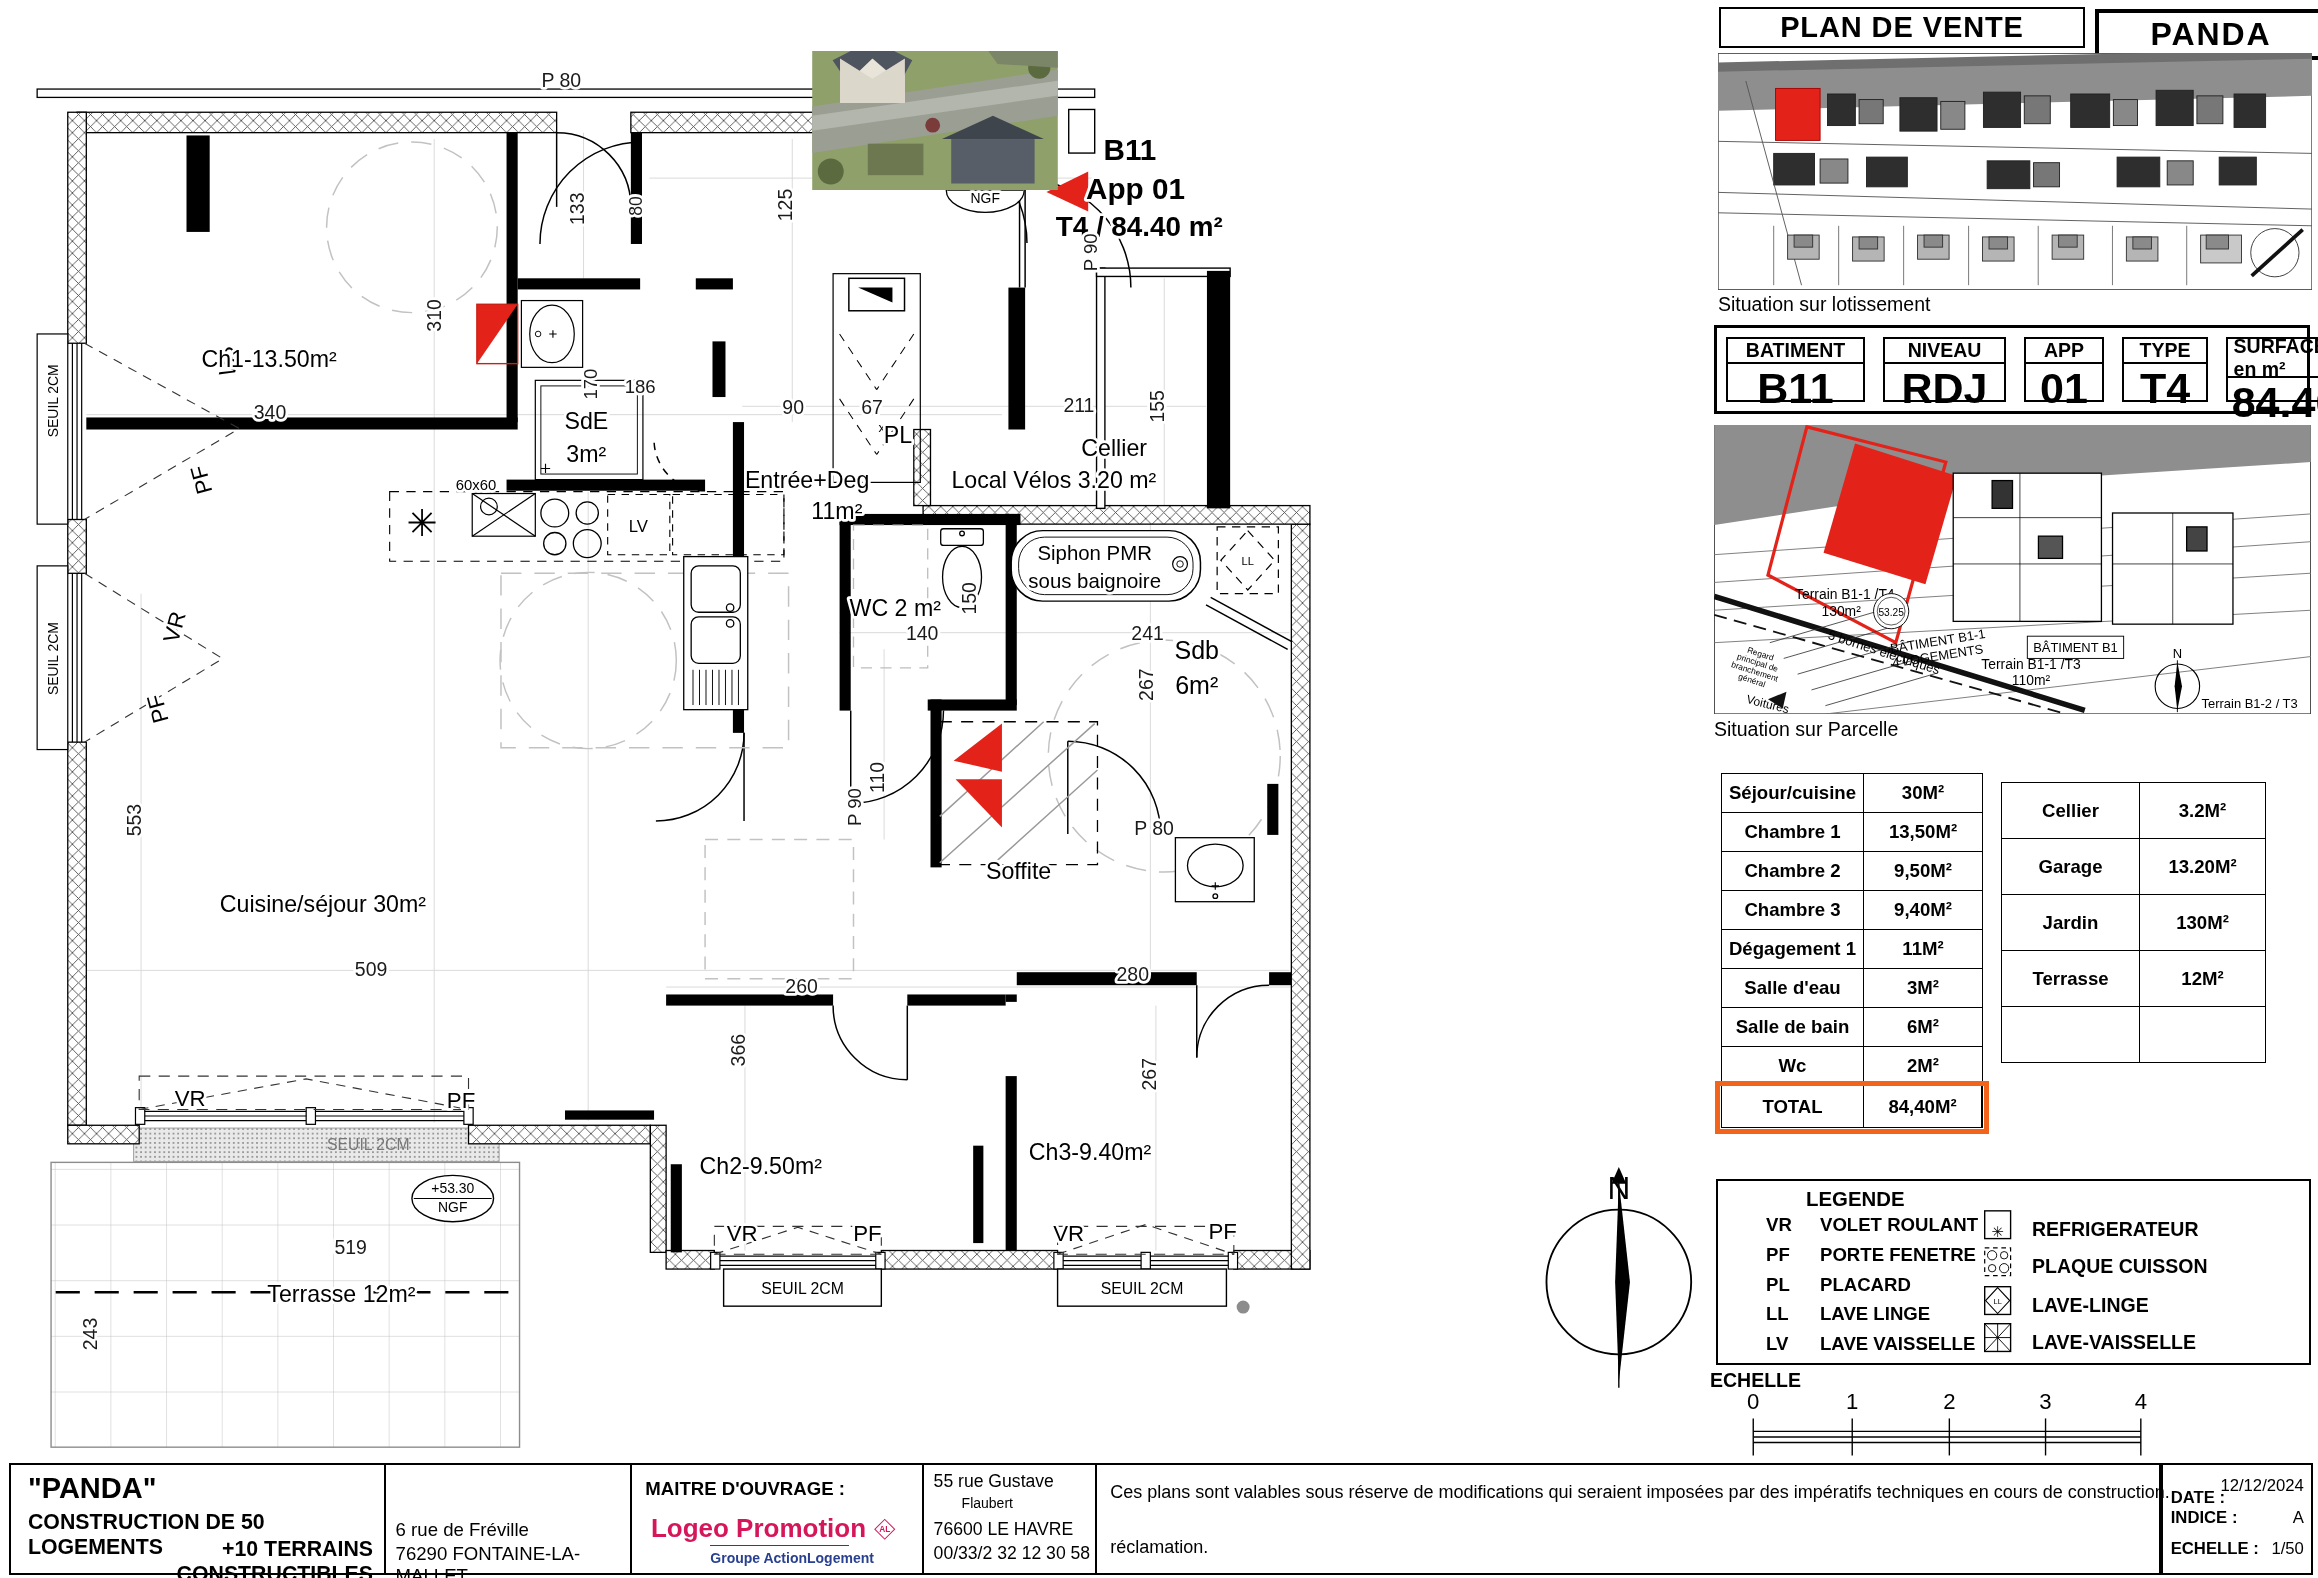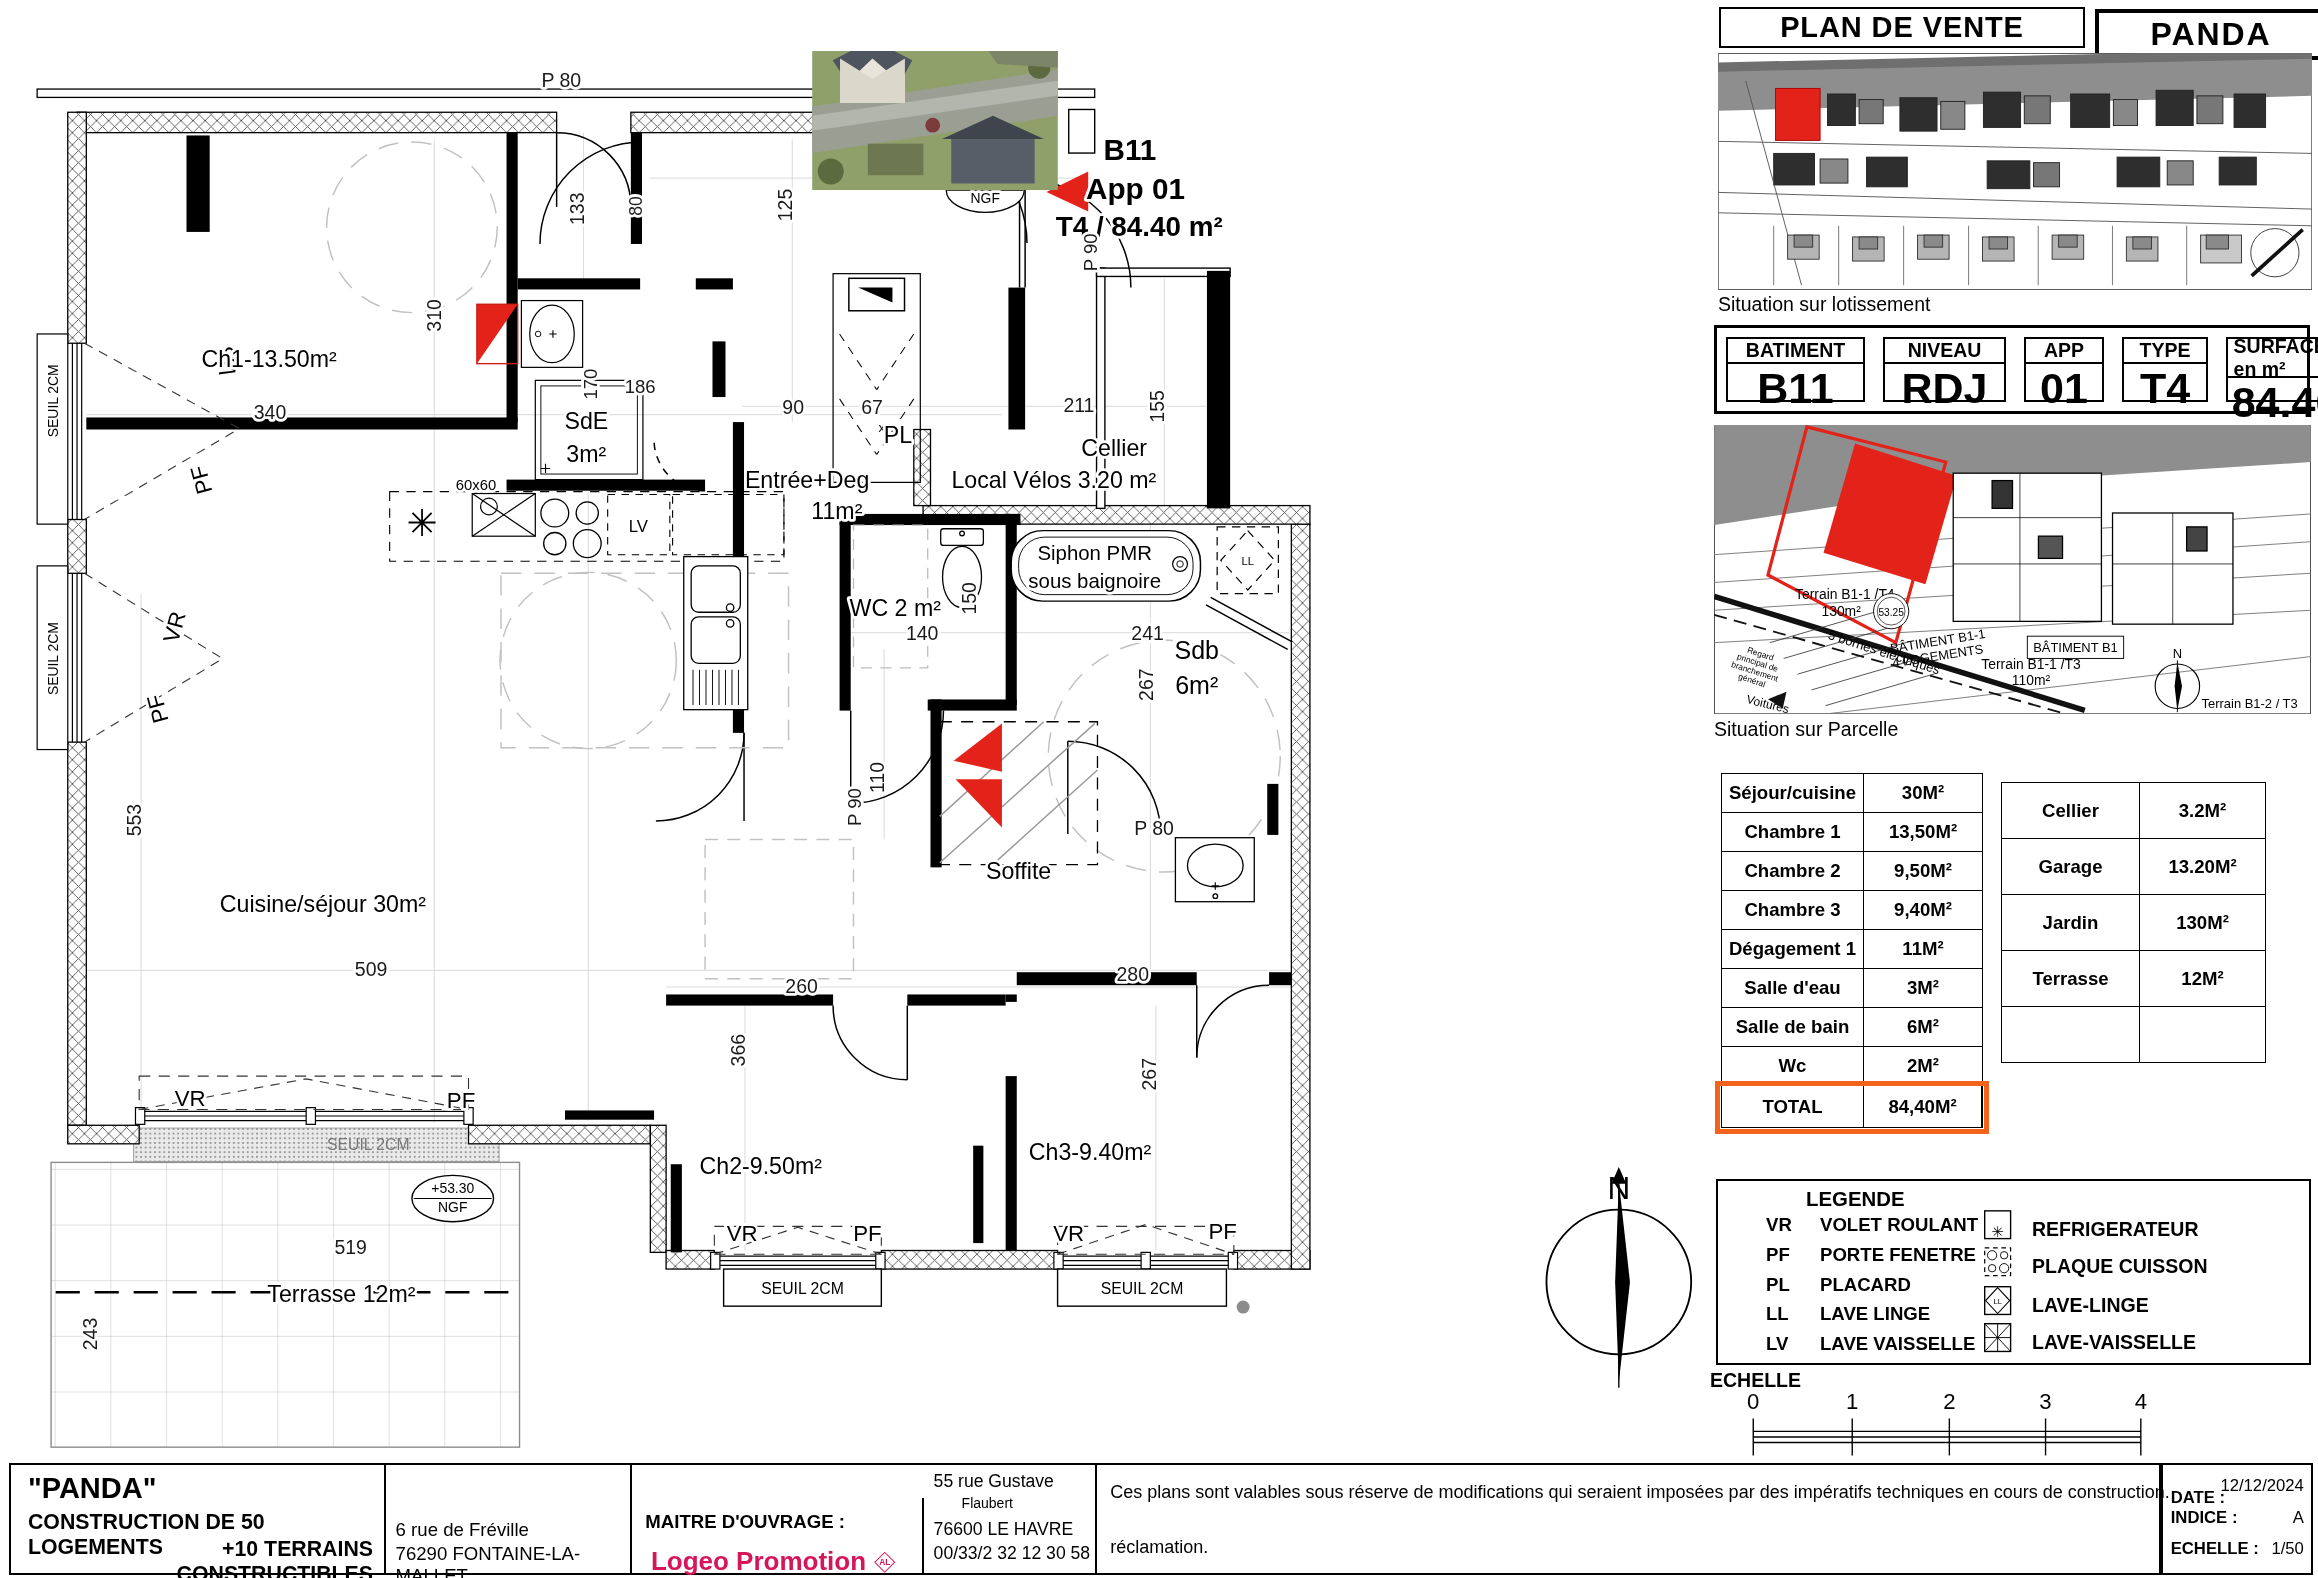--- a/index.html
+++ b/index.html
@@ -703,21 +703,21 @@
   <div class="abs" style="left:9.3px;top:1463px;width:2300px;height:108px;border:2.8px solid #000;display:flex;">
     <div class="footcell" style="width:373px;position:relative;">
       <div class="abs b" style="left:16.7px;top:7.4px;font-size:29px;">"PANDA"</div>
       <div class="abs b" style="left:16.7px;top:45px;width:345px;font-size:21.3px;">CONSTRUCTION DE 50 LOGEMENTS</div>
       <div class="abs b" style="left:16.7px;top:72px;width:345px;text-align:right;font-size:21.3px;">+10 TERRAINS CONSTRUCTIBLES</div>
     </div>
     <div class="footcell" style="width:244px;position:relative;">
       <div class="abs" style="left:9.3px;top:54px;font-size:18.6px;">6 rue de Fréville</div>
       <div class="abs" style="left:9.3px;top:78px;font-size:18.6px;">76290 FONTAINE-LA-MALLET</div>
     </div>
-    <div class="footcell" style="width:290px;position:relative;margin-top:33px;">
+    <div class="footcell" style="width:290px;position:relative;">
       <div class="abs b" style="left:13px;top:13px;font-size:18.6px;">MAITRE D'OUVRAGE :</div>
       <div class="abs b" style="left:18.6px;top:48px;font-size:26px;color:#d6165b;"><span>Logeo Promotion</span><span style="display:inline-block;transform:rotate(45deg) translateY(-7.4px);border:1.9px solid #d6165b;font-size:8.3px;width:13px;height:13px;line-height:13px;text-align:center;margin-left:5.6px;"><span style="display:inline-block;transform:rotate(-45deg);">AL</span></span></div>
       <div class="abs" style="left:78px;top:80px;width:139px;border-top:1.9px solid #28408f;"></div>
       <div class="abs b" style="left:78px;top:85px;font-size:14px;color:#28408f;">Groupe ActionLogement</div>
     </div>
     <div class="footcell" style="width:171px;position:relative;">
       <div class="abs" style="left:9.3px;top:5.6px;font-size:17.6px;">55 rue Gustave</div>
       <div class="abs" style="left:9.3px;top:30px;font-size:14px;margin-left:28px;">Flaubert</div>
       <div class="abs" style="left:9.3px;top:54px;font-size:17.6px;">76600 LE HAVRE</div>
       <div class="abs" style="left:9.3px;top:78px;font-size:17.6px;">00/33/2 32 12 30 58</div>

